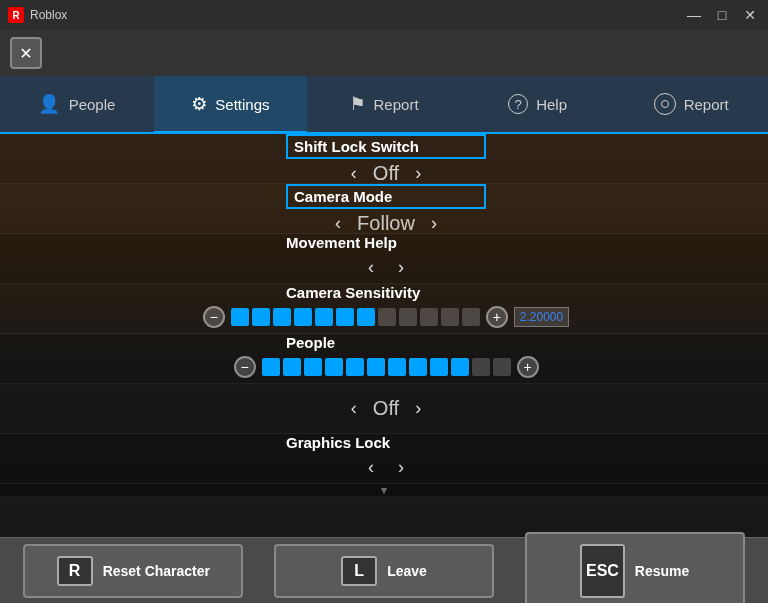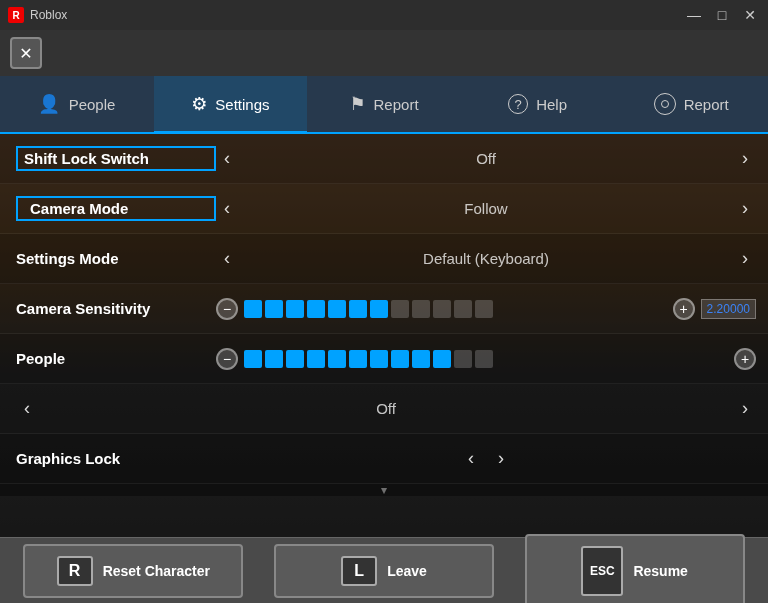--- a/index.html
+++ b/index.html
@@ -143,20 +143,21 @@
       z-index: 10;
       padding: 0;
     }
 
     .setting-row {
       display: flex;
       align-items: center;
       height: 50px;
       padding: 0 12px 0 16px;
       border-bottom: 1px solid rgba(255,255,255,0.06);
+      flex-direction: column;
     }
     .setting-row:nth-child(odd) {
       background: rgba(0,0,0,0.35);
     }
     .setting-row:nth-child(even) {
       background: rgba(0,0,0,0.25);
     }
 
     .setting-label {
       color: white;
@@ -164,42 +165,42 @@
       font-weight: 700;
       min-width: 200px;
       flex-shrink: 0;
     }
     .shift-lock-row .setting-label {
       border: 2px solid #00a2ff;
       padding: 2px 6px;
     }
     .camera-mode-row .setting-label {
       border: 2px solid #00a2ff;
-      padding: 2px 12px;
+      padding: 2px 6px;
     }
 
     .setting-control {
       flex: 1;
       display: flex;
       align-items: center;
       justify-content: center;
       gap: 8px;
     }
 
     .arrow-btn {
       color: white;
       font-size: 18px;
       cursor: pointer;
       padding: 4px 8px;
       opacity: 0.85;
     }
 
     .setting-value {
       color: rgba(255,255,255,0.75);
-      font-size: 15px;
+      font-size: 20px;
       flex: 1;
       text-align: center;
     }
 
     
     .slider-container {
       display: flex;
       align-items: center;
       gap: 6px;
       flex: 1;
@@ -361,24 +362,23 @@
     <div class="setting-row camera-mode-row">
       <span class="setting-label">Camera Mode</span>
       <div class="setting-control">
         <span class="arrow-btn">‹</span>
         <span class="setting-value">Follow</span>
         <span class="arrow-btn">›</span>
       </div>
     </div>
 
     <div class="setting-row">
-      <span class="setting-label">Settings Mode</span>
+      <span class="setting-label">Movement Help</span>
       <div class="setting-control">
         <span class="arrow-btn">‹</span>
-        <span class="setting-value">Default (Keyboard)</span>
         <span class="arrow-btn">›</span>
       </div>
     </div>
 
     <div class="setting-row">
       <span class="setting-label">Camera Sensitivity</span>
       <div class="setting-control">
         <div class="slider-container">
           <div class="slider-minus">−</div>
           <div class="slider-track" id="sensitivity-track">
@@ -450,16 +450,16 @@
 <div id="bottom-bar">
   <div class="action-btn">
     <span class="action-key">R</span>
     <span class="action-label">Reset Character</span>
   </div>
   <div class="action-btn">
     <span class="action-key">L</span>
     <span class="action-label">Leave</span>
   </div>
   <div class="action-btn">
-    <span class="action-key" style="font-size:12px;padding:16px 4px;min-width:42px;">ESC</span>
+    <span class="action-key" style="font-size:16px;padding:16px 4px;min-width:42px;">ESC</span>
     <span class="action-label">Resume</span>
   </div>
 </div>
 
 </body></html>

